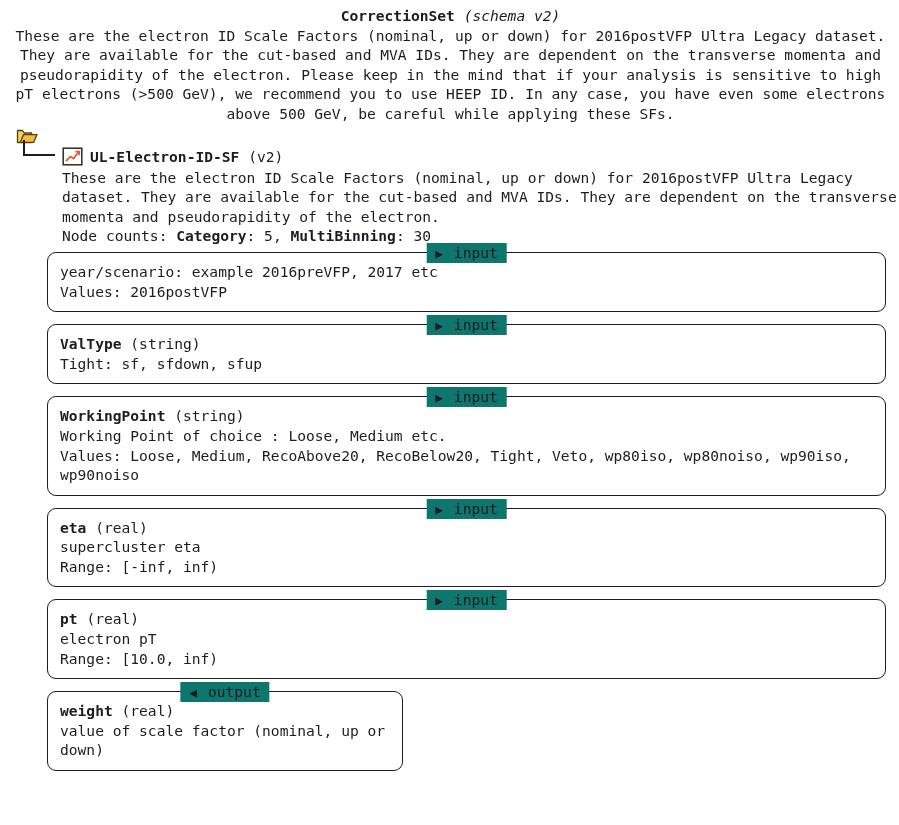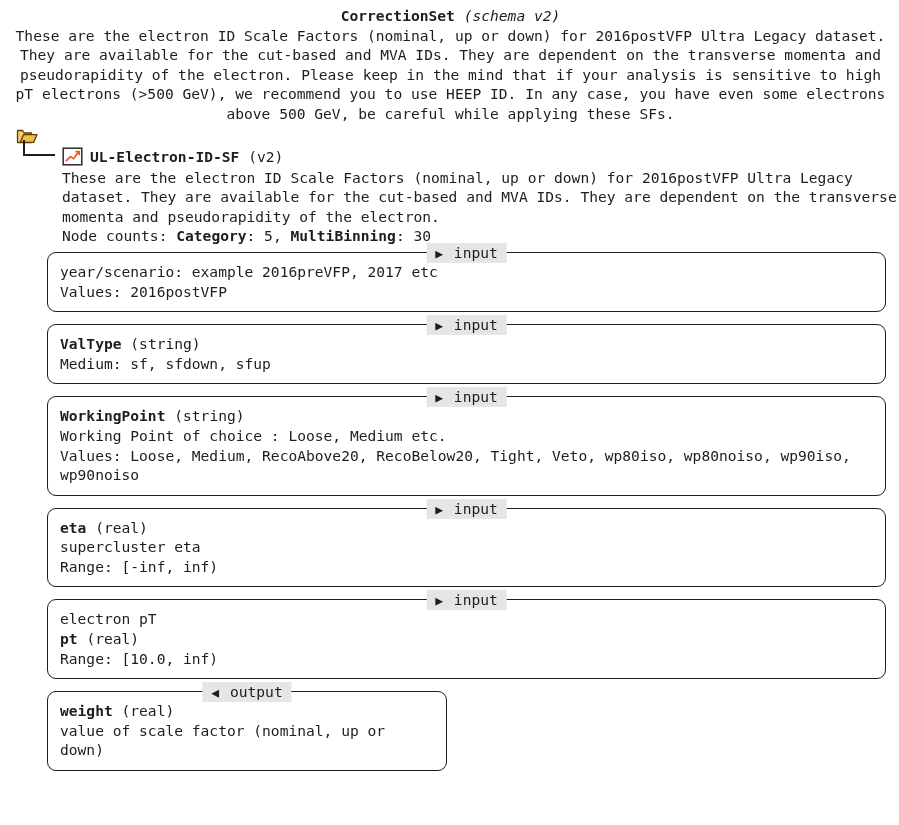--- a/index.html
+++ b/index.html
@@ -66,36 +66,36 @@
     position: relative;
     border: 1.6px solid #1c1c22;
     border-radius: 9px;
     margin-bottom: 12px;
     padding: 9px 12px 10px 12px;
     box-sizing: border-box;
   }
   .panel-legend {
     position: absolute;
     top: -10px;
-    background: #e5e5e5;
+    background: #0f766e;
     padding: 0 9px;
     white-space: nowrap;
     font-size: 14.6px;
     line-height: 19px;
     color: #1c1c22;
   }
   .panel-legend .tri { font-size: 13px; letter-spacing: 2px; }
   .legend-input { left: 50%; transform: translateX(-50%); }
   .legend-output { left: 50%; transform: translateX(-50%); }
 
   .panel-line { white-space: pre-wrap; }
   .panel-line.wrap { white-space: pre-wrap; }
 
   .w-full { width: 839px; }
-  .w-out { width: 400px; }
+  .w-out { width: 356px; }
 </style>
 </head>
 <body>
 
 <div class="page">
 
   <div class="header">
     <div class="hdr-title"><span class="b">CorrectionSet</span> <span class="i">(schema v2)</span></div>
     <div class="hdr-desc">These are the electron ID Scale Factors (nominal, up or down) for 2016postVFP Ultra Legacy dataset.
 They are available for the cut-based and MVA IDs. They are dependent on the transverse momenta and
@@ -143,42 +143,42 @@
 
     <div class="panel w-full">
       <span class="panel-legend legend-input"><span class="tri">▶</span> <span>input</span></span>
       <div class="panel-line">year/scenario: example 2016preVFP, 2017 etc</div>
       <div class="panel-line wrap">Values: 2016postVFP</div>
     </div>
 
     <div class="panel w-full">
       <span class="panel-legend legend-input"><span class="tri">▶</span> <span>input</span></span>
       <div class="panel-line"><span class="b">ValType</span> <span>(string)</span></div>
-      <div class="panel-line wrap">Medium: sf, sfdown, sfup</div>
+      <div class="panel-line wrap">Tight: sf, sfdown, sfup</div>
     </div>
 
     <div class="panel w-full">
       <span class="panel-legend legend-input"><span class="tri">▶</span> <span>input</span></span>
       <div class="panel-line"><span class="b">WorkingPoint</span> <span>(string)</span></div>
       <div class="panel-line">Working Point of choice : Loose, Medium etc.</div>
       <div class="panel-line wrap">Values: Loose, Medium, RecoAbove20, RecoBelow20, Tight, Veto, wp80iso, wp80noiso, wp90iso,
 wp90noiso</div>
     </div>
 
     <div class="panel w-full">
       <span class="panel-legend legend-input"><span class="tri">▶</span> <span>input</span></span>
       <div class="panel-line"><span class="b">eta</span> <span>(real)</span></div>
       <div class="panel-line">supercluster eta</div>
       <div class="panel-line wrap">Range: [-inf, inf)</div>
     </div>
 
     <div class="panel w-full">
       <span class="panel-legend legend-input"><span class="tri">▶</span> <span>input</span></span>
+      <div class="panel-line"><span class="b">pt</span> <span>(real)</span></div>
       <div class="panel-line">electron pT</div>
-      <div class="panel-line"><span class="b">pt</span> <span>(real)</span></div>
       <div class="panel-line wrap">Range: [10.0, inf)</div>
     </div>
 
     <div class="panel w-out">
       <span class="panel-legend legend-output"><span class="tri">◀</span> <span>output</span></span>
       <div class="panel-line"><span class="b">weight</span> <span>(real)</span></div>
       <div class="panel-line">value of scale factor (nominal, up or down)</div>
     </div>
 
   </div>

